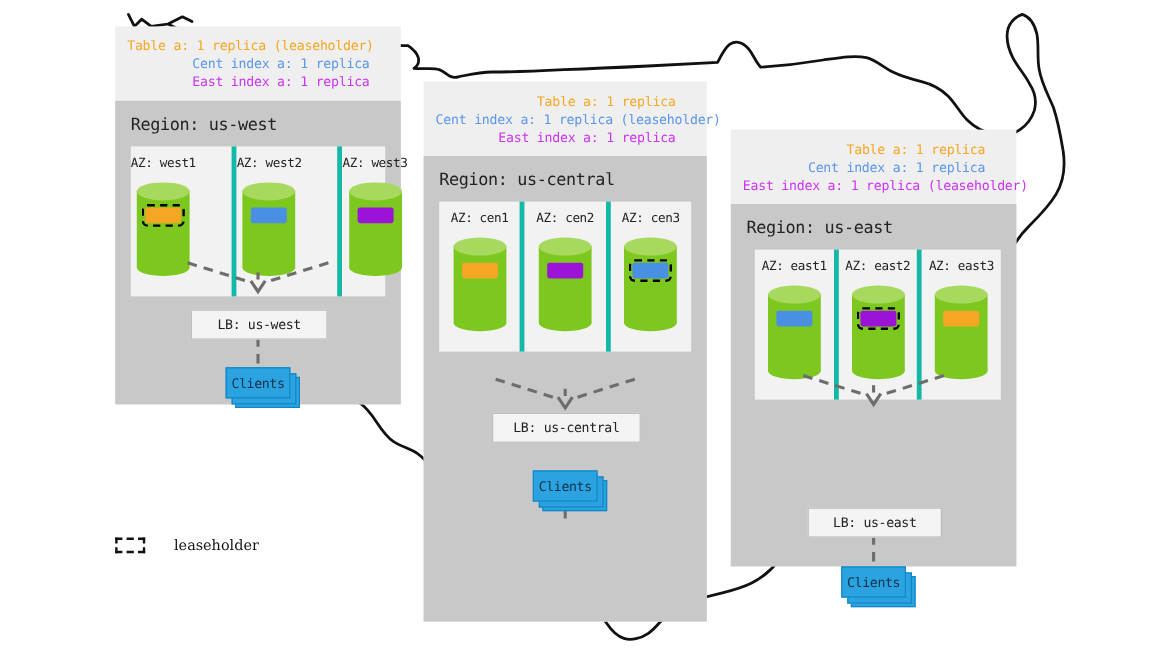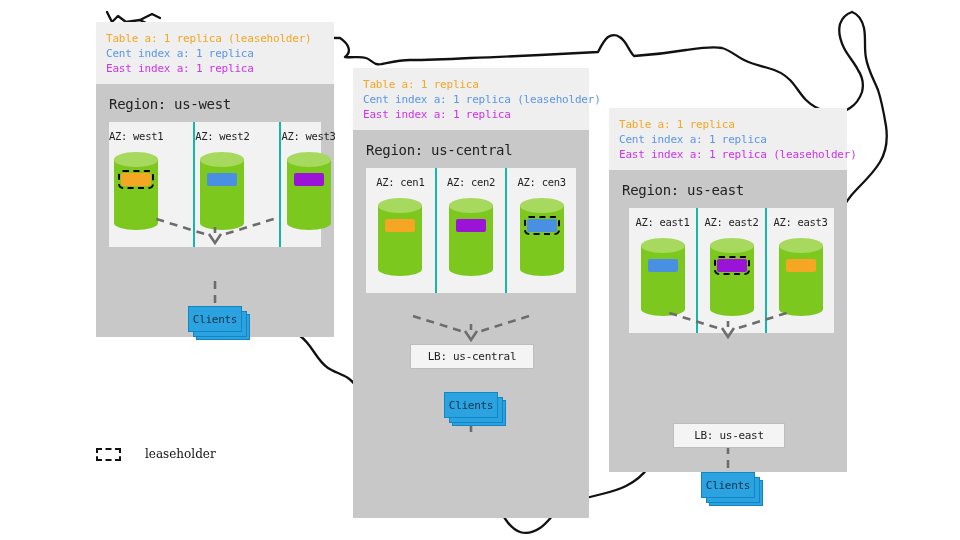--- a/index.html
+++ b/index.html
@@ -10,32 +10,32 @@
     overflow:hidden;
     position:relative;
   }
   #stage{position:absolute;left:0;top:0;width:960px;height:540px;}
 
   
   #usmap{position:absolute;left:0;top:0;width:960px;height:540px;}
 
   
   .panel{position:absolute;background:#efefef;box-shadow:0 0 0 0 transparent;}
-  .panel-legend{padding:9px 10px 8px 10px;}
+  .panel-legend{padding:9px 26px 8px 10px;text-align:right;}
   .legend-line{font-size:11px;line-height:15px;white-space:pre;letter-spacing:-0.2px;}
   .lg-table{color:#F5A623;}
   .lg-cent{color:#5B96E8;}
   .lg-east{color:#CC33EE;}
 
   .region-box{background:#c8c8c8;position:relative;}
   .region-title{font-size:14px;color:#222;padding:12px 0 10px 13px;white-space:pre;letter-spacing:-0.3px;}
 
   .az-wrap{position:relative;background:#f2f2f2;margin:0 13px;display:flex;}
   .az-col{position:relative;flex:1 1 0;padding-top:8px;box-sizing:border-box;}
-  .az-col + .az-col{border-left:2px solid #14b8a6;}
+  .az-col + .az-col{border-left:4px solid #14b8a6;}
   .az-label{font-size:10.5px;color:#222;text-align:center;white-space:pre;letter-spacing:-0.3px;}
 
   
   .cyl{position:relative;margin:10px auto 0 auto;}
   .cyl .body{position:absolute;left:0;right:0;top:7px;bottom:7px;background:#7DC81E;}
   .cyl .top{position:absolute;left:0;right:0;top:0;height:15px;border-radius:50%;background:#A7D95F;}
   .cyl .bot{position:absolute;left:0;right:0;bottom:0;height:14px;border-radius:50%;background:#7DC81E;}
   .chip{position:absolute;z-index:3;border-radius:2px;}
   .chip.lease{outline:2px dashed #000;outline-offset:1px;}
 
@@ -144,20 +144,21 @@
             </div>
           </div>
         </div>
         <svg class="conn" viewBox="0 0 238 253">
           <path d="M60.333333333333336,135 L112,151" stroke="#6d6d6d" stroke-width="2.6" fill="none" stroke-dasharray="8 6"></path>
           <path d="M119,143 L119,149" stroke="#6d6d6d" stroke-width="2.6" fill="none" stroke-dasharray="8 6"></path>
           <path d="M177.66666666666669,135 L126,151" stroke="#6d6d6d" stroke-width="2.6" fill="none" stroke-dasharray="8 6"></path>
           <path d="M113,150 L119,159 L125,150" stroke="#6d6d6d" stroke-width="2.6" fill="none"></path>
           <path d="M119,197 L119,222" stroke="#6d6d6d" stroke-width="2.6" fill="none" stroke-dasharray="8 6"></path>
         </svg>
+        <div class="lb" style="width: 112px; height: 23px; left: 63px; top: 174px;">LB: us-west</div>
         <div class="clients" style="left: 92px; top: 222px; width: 63px; height: 35px;">
           <div class="sh" style="left: 8px; top: 8px; width: 54px; height: 26px;"></div>
           <div class="sh" style="left: 5px; top: 5px; width: 54px; height: 26px;"></div>
           <div class="front" style="width: 54px; height: 26px;">Clients</div>
         </div>
       </div>
     </div>
     <div class="panel" style="left: 353px; top: 68px; width: 236px;">
       <div class="panel-legend">
         <div class="legend-line lg-table">Table a: 1 replica</div>

